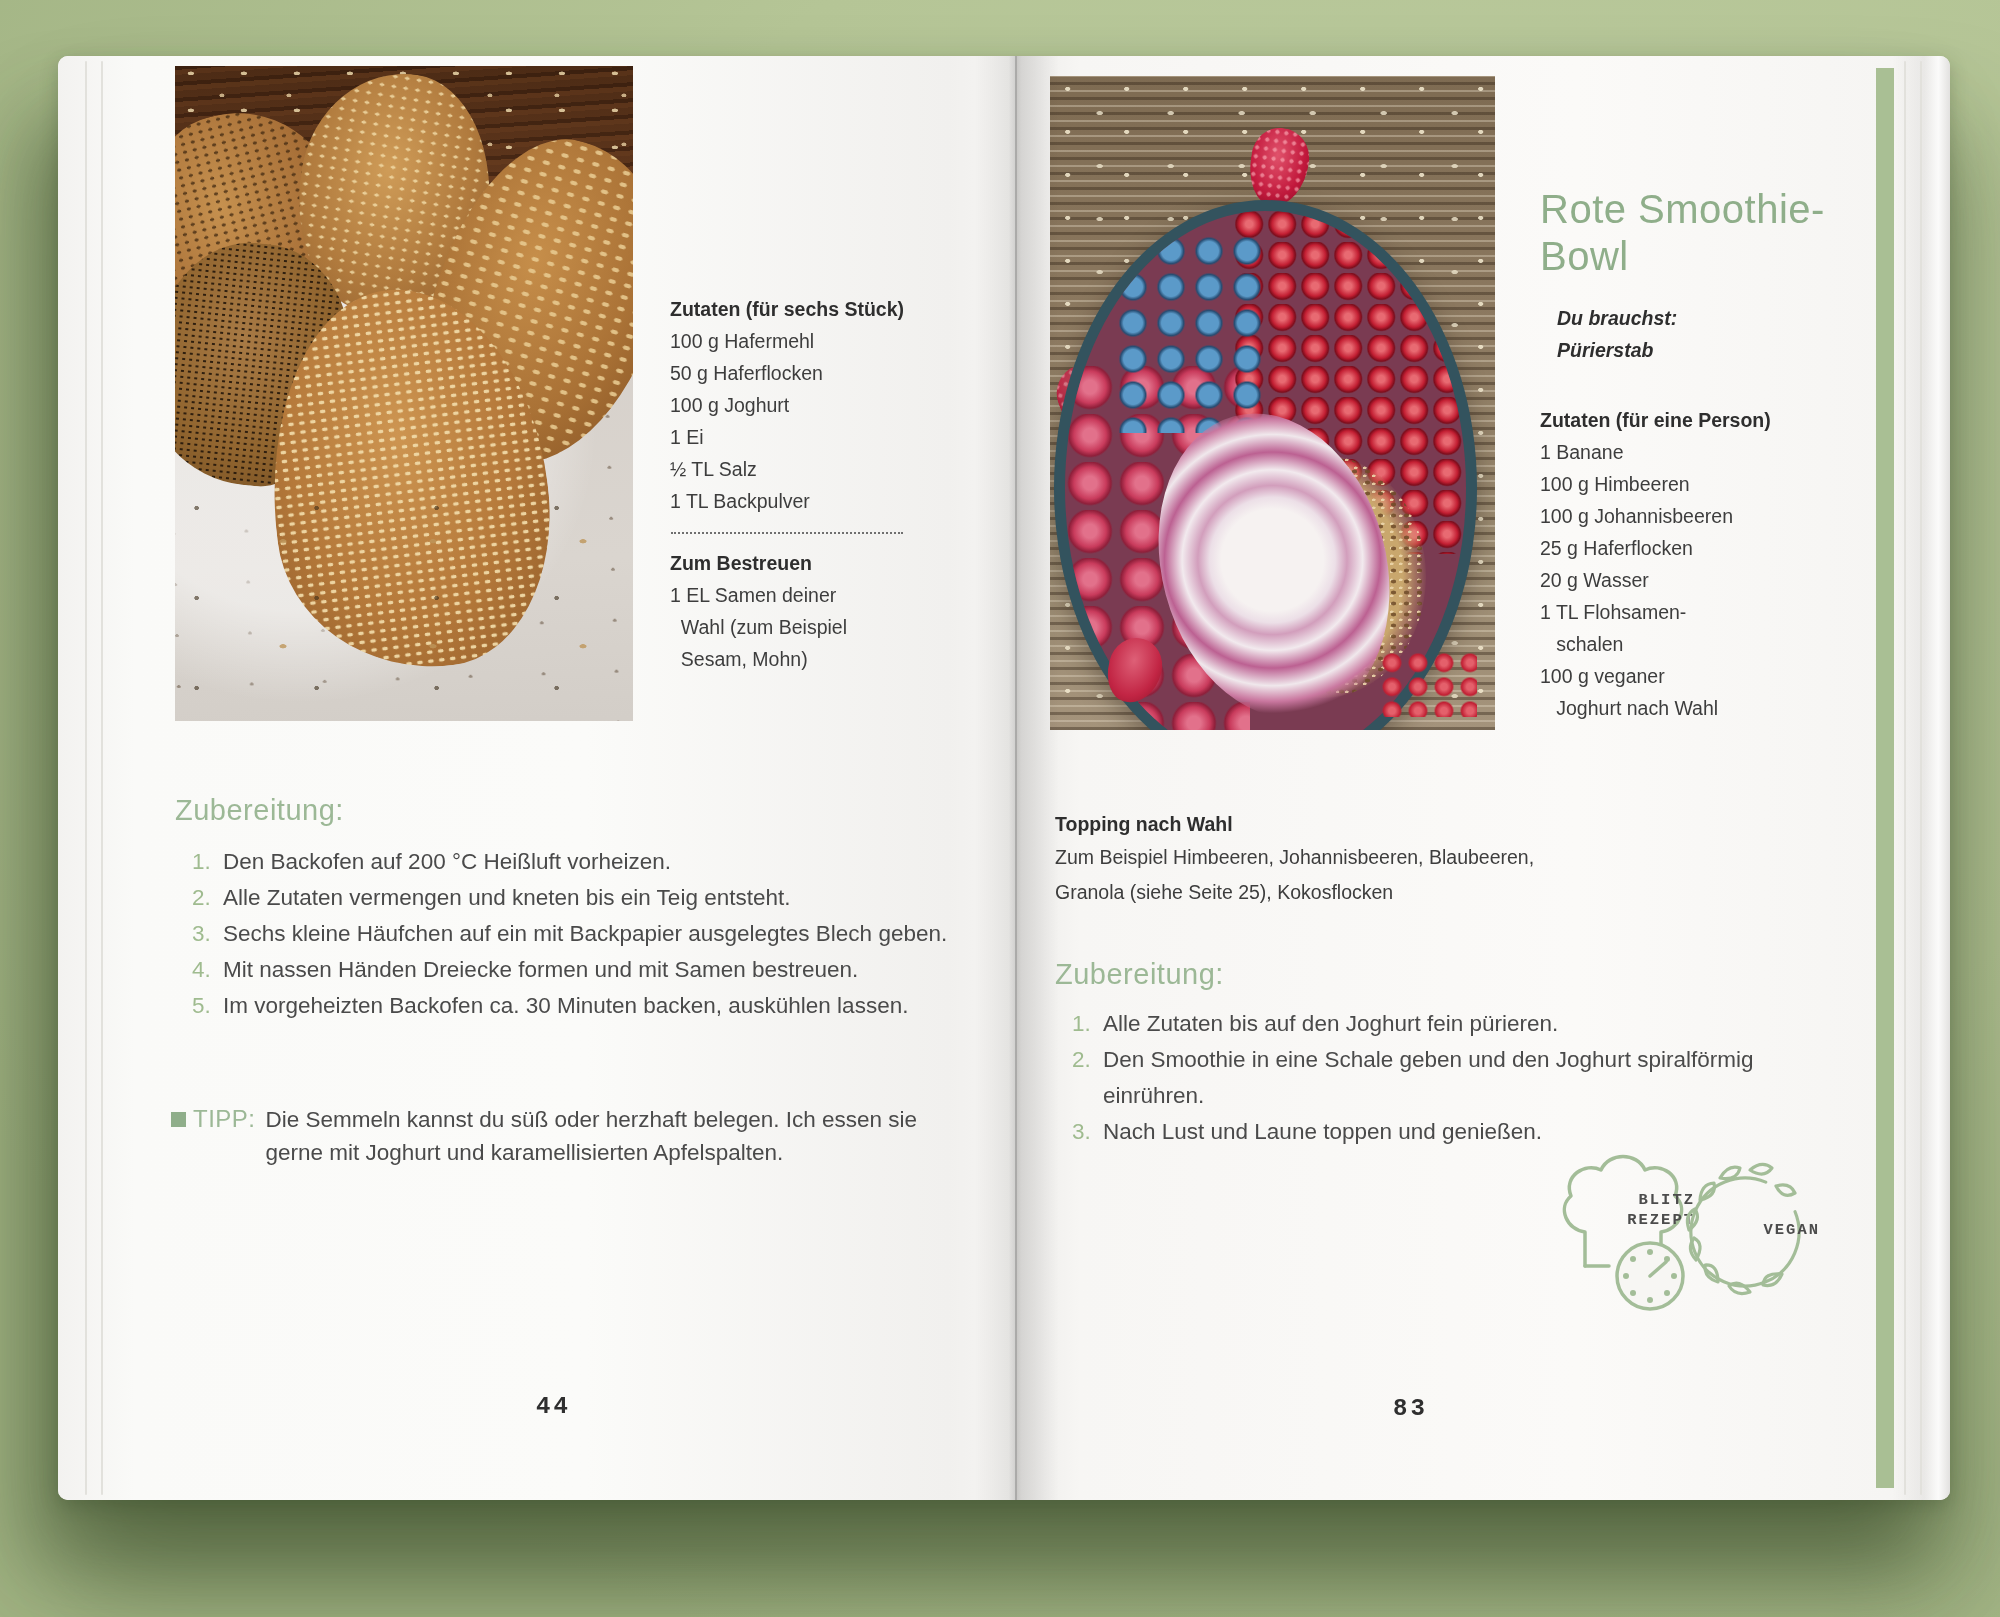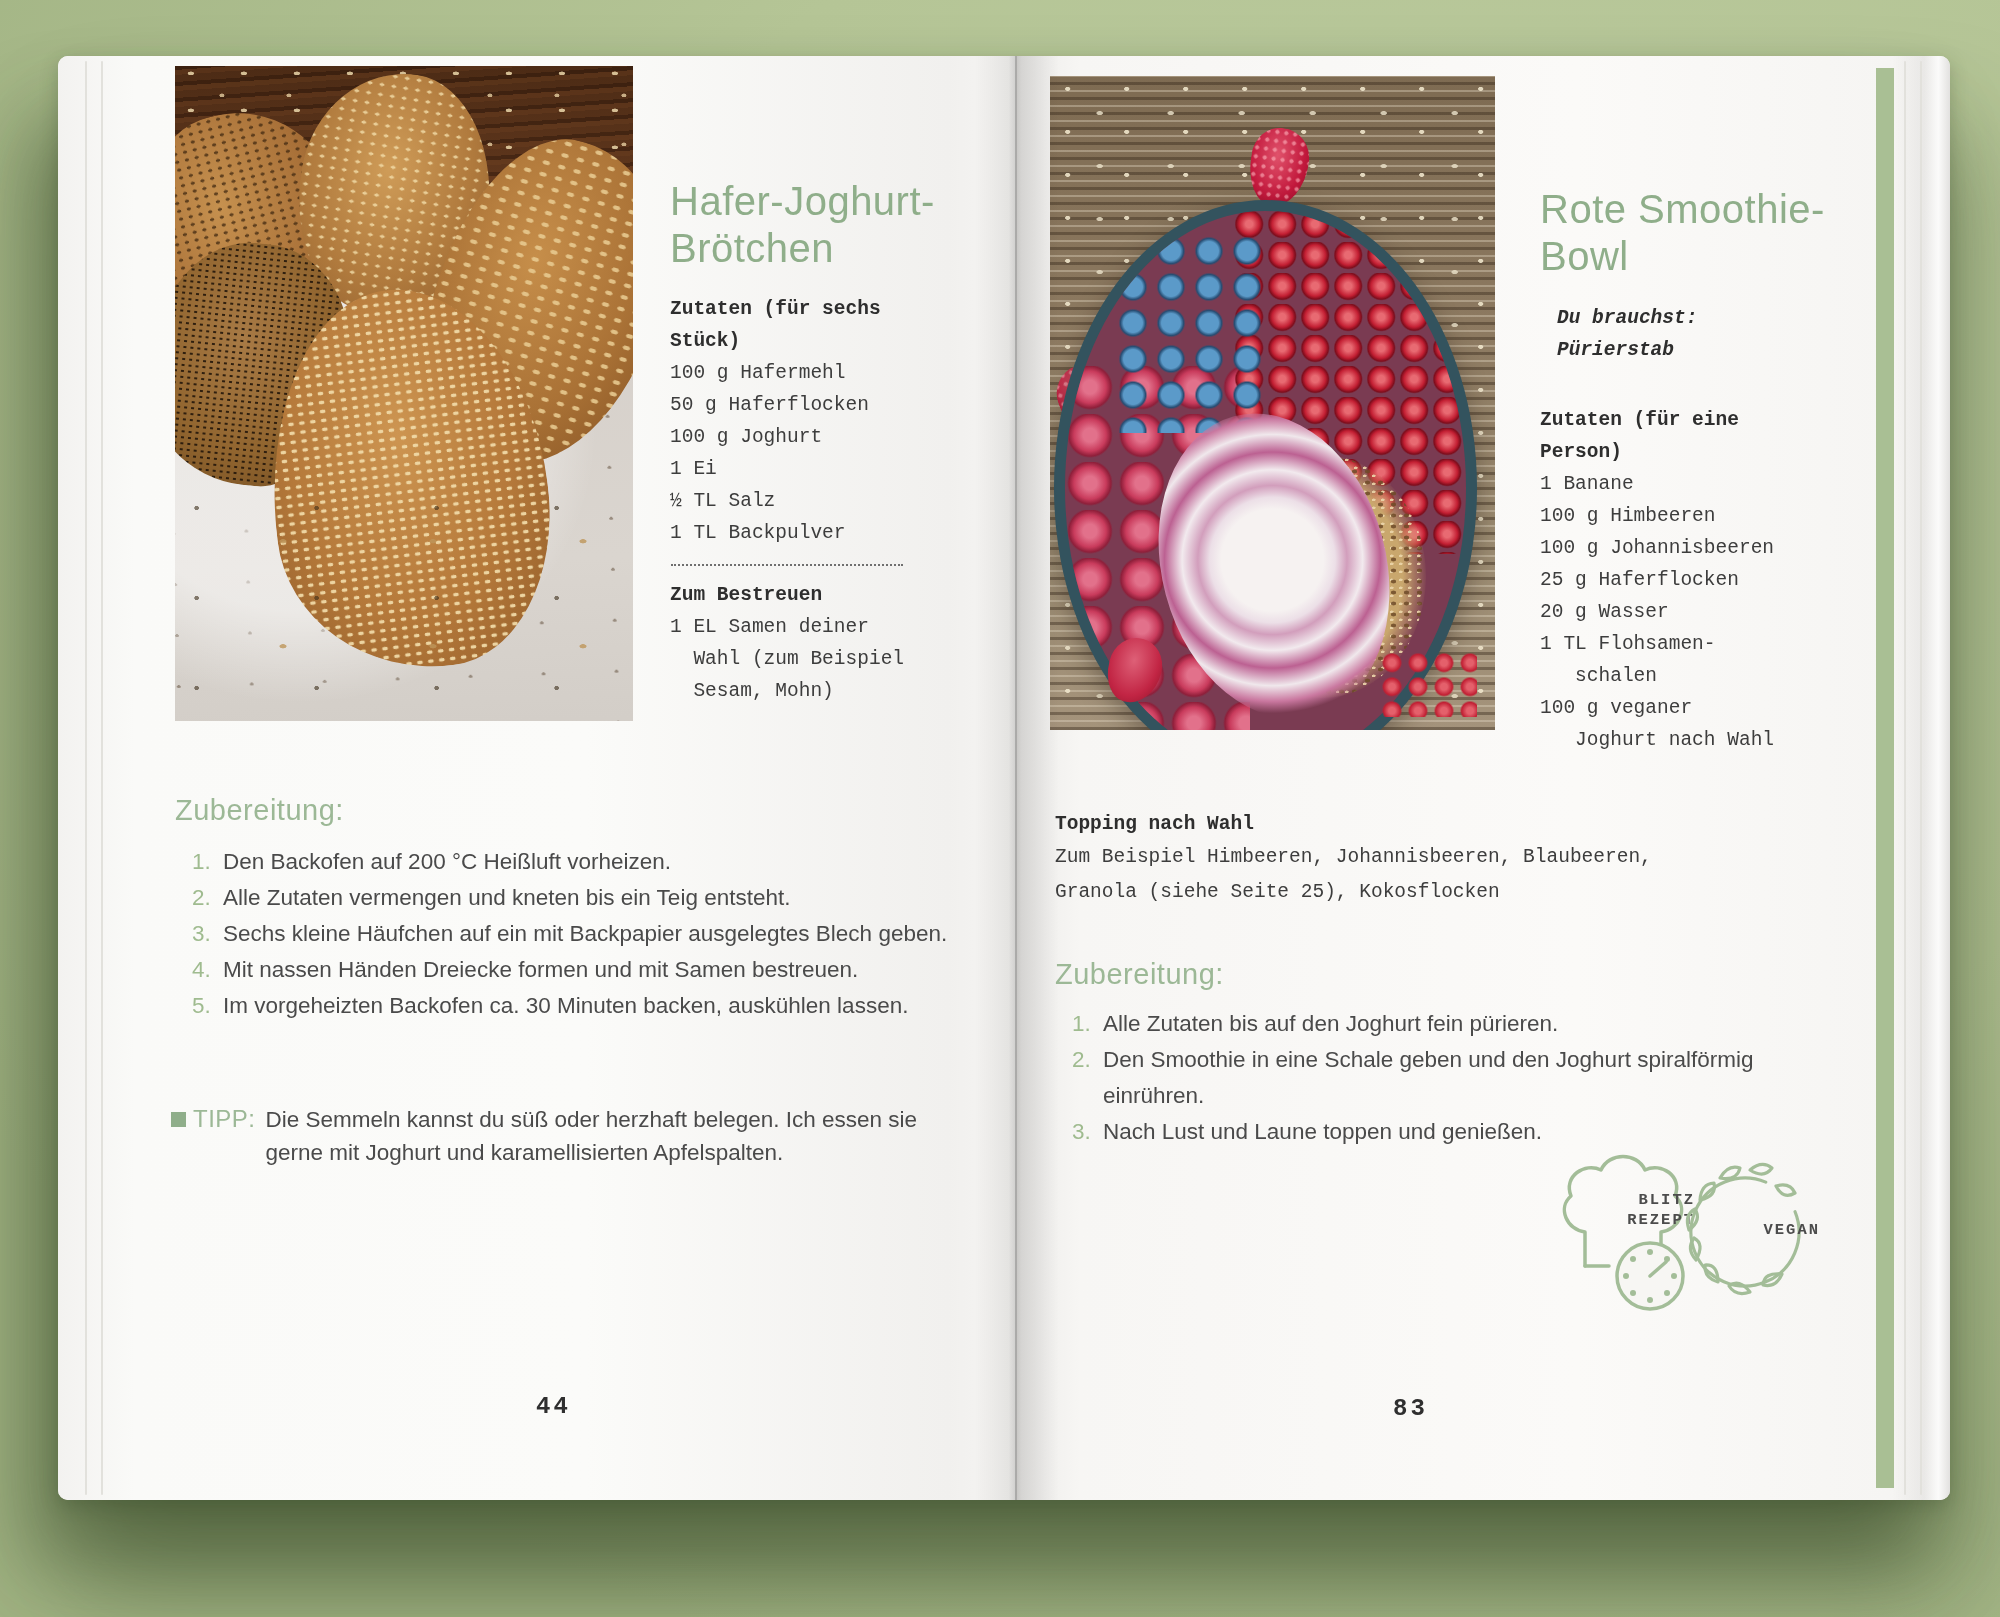--- a/index.html
+++ b/index.html
@@ -28,21 +28,21 @@
   .edge-line.r2{right:44px;}
   .right-edge-shade{position:absolute;right:0;top:0;width:58px;height:100%;
     background:linear-gradient(90deg, rgba(0,0,0,0) 0%, rgba(0,0,0,.05) 55%, rgba(255,255,255,.6) 80%, rgba(0,0,0,.08) 100%);}
   .green-stripe{position:absolute;right:56px;top:12px;bottom:12px;width:18px;background:var(--stripe-green,#a9bf94);}
 
   
   .title{
     position:absolute;color:var(--accent-green,#8fae8a);
     font-size:40px;line-height:47px;font-weight:300;letter-spacing:.5px;
   }
-  .mono-col{position:absolute;font-family:Liberation Mono, monospace;color:var(--text-dark,#3d3d3d);
+  .mono-col{position:absolute;font-family:Liberation Sans, sans-serif;color:var(--text-dark,#3d3d3d);
     font-size:19.5px;line-height:32px;}
   .mono-heading{font-weight:bold;color:#2e2e2e;}
   .mono-line{white-space:pre;}
   .italic{font-style:italic;}
   .dotted-divider{width:232px;border-top:2.5px dotted #6f6f6f;margin:15px 0 13px 1px;}
   .prep-heading{position:absolute;color:#9cb896;font-size:29px;font-weight:300;letter-spacing:.5px;}
   ol.steps{position:absolute;margin:0;padding-left:42px;color:#4a4a4a;font-size:22.5px;line-height:36px;font-weight:300;}
   ol.steps li{padding-left:6px;}
   ol.steps li::marker{color:var(--number-green,#9fbb8f);}
   .tip-row{position:absolute;display:flex;align-items:flex-start;}
@@ -173,21 +173,20 @@
         <div class="wood-dark"></div>
         <div class="parchment"></div>
         <div class="bun bun-tl"></div>
         <div class="bun bun-tm"></div>
         <div class="bun bun-dark"></div>
         <div class="bun bun-right"></div>
         <div class="bun bun-center"></div>
         <div class="crumbs"></div>
       </div>
 
-      <div class="title" style="left:612px;top:122px;width:300px;">Hafer-Joghurt-Brötchen</div>
 
       <div class="mono-col" style="left:612px;top:237px;width:248px;">
         <div class="mono-heading">Zutaten (für sechs Stück)</div>
         <div>
             <div class="mono-line">100 g Hafermehl</div>
             <div class="mono-line">50 g Haferflocken</div>
             <div class="mono-line">100 g Joghurt</div>
             <div class="mono-line">1 Ei</div>
             <div class="mono-line">½ TL Salz</div>
             <div class="mono-line">1 TL Backpulver</div>

